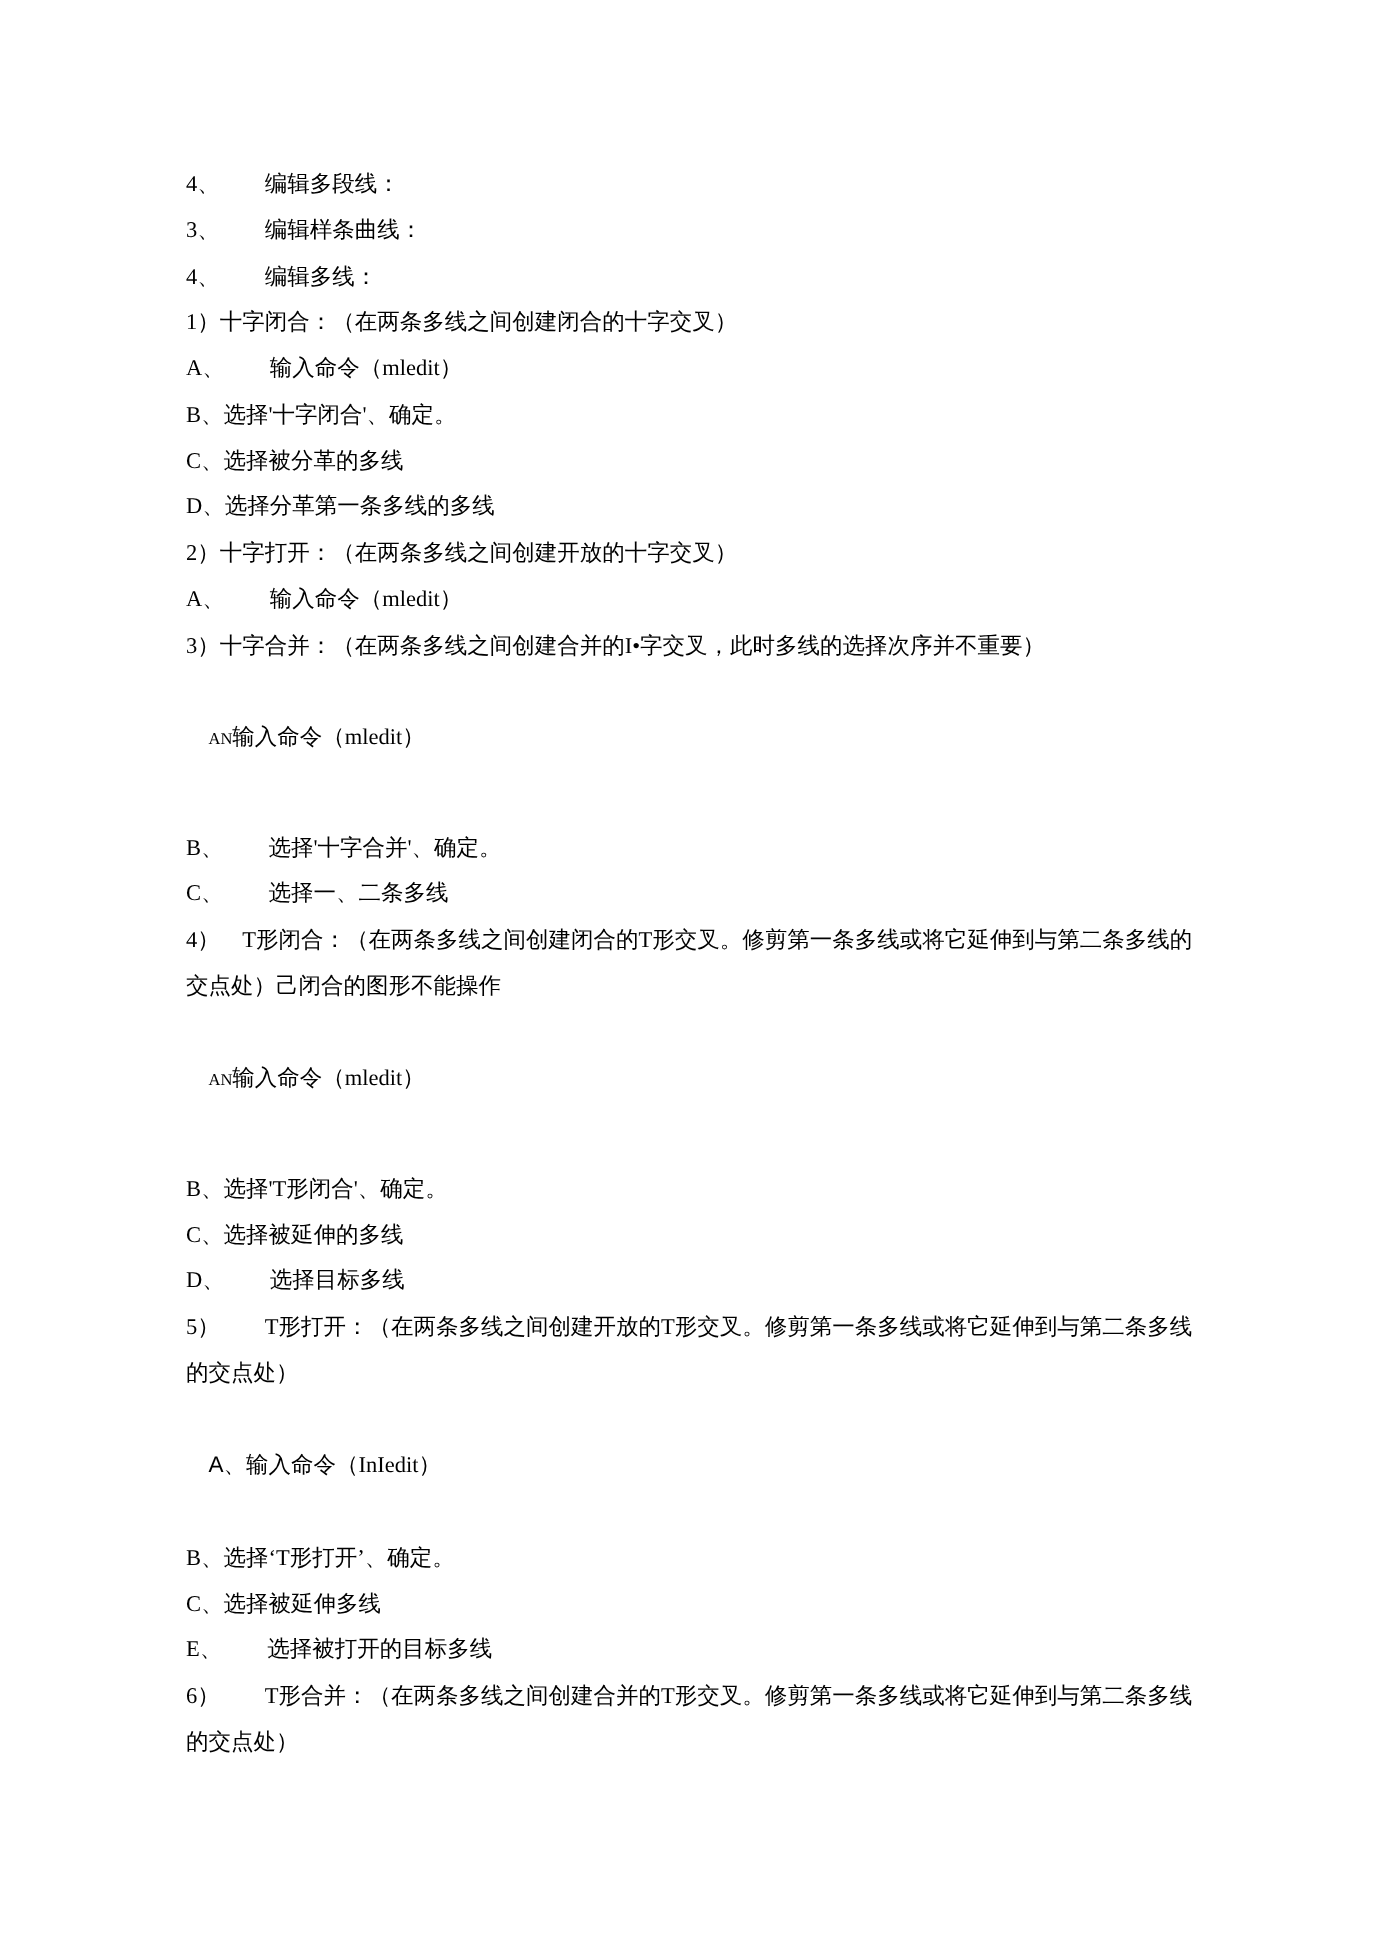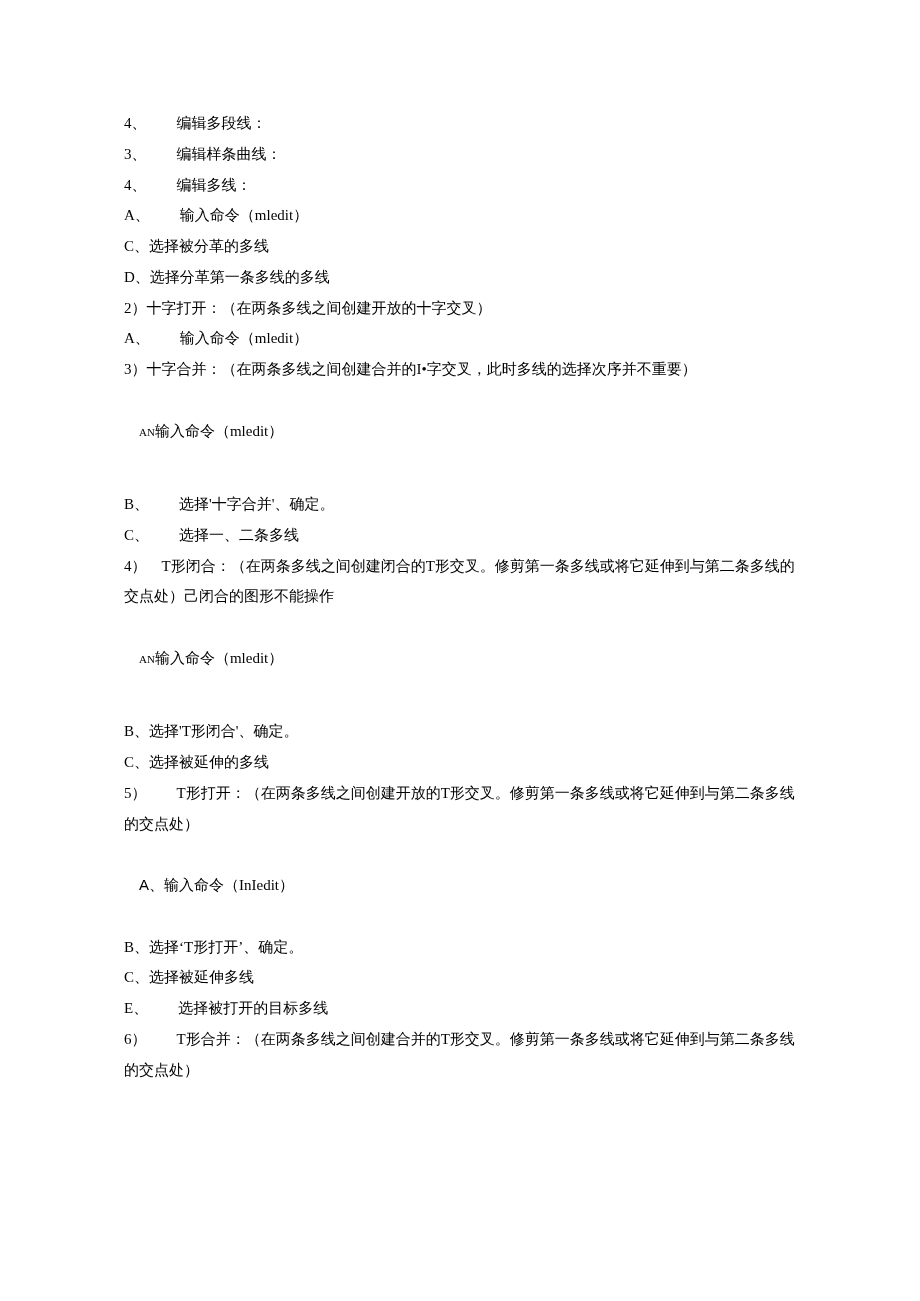--- a/index.html
+++ b/index.html
@@ -32,21 +32,23 @@
   }
 </style>
 </head>
 <body>
 
 <div class="page">
 
   <div class="line">4、　　编辑多段线：</div>
   <div class="line">3、　　编辑样条曲线：</div>
   <div class="line">4、　　编辑多线：</div>
+  <div class="line">1）十字闭合：（在两条多线之间创建闭合的十字交叉）</div>
   <div class="line">A、　　输入命令（mledit）</div>
+  <div class="line">B、选择'十字闭合'、确定。</div>
   <div class="line">C、选择被分革的多线</div>
   <div class="line">D、选择分革第一条多线的多线</div>
   <div class="line">2）十字打开：（在两条多线之间创建开放的十字交叉）</div>
   <div class="line">A、　　输入命令（mledit）</div>
   <div class="line">3）十字合并：（在两条多线之间创建合并的I•字交叉，此时多线的选择次序并不重要）</div>
 
   <div class="line">
     <span class="an-prefix">AN</span><span>输入命令（mledit）</span>
   </div>
   <div class="spacer"></div>
@@ -55,20 +57,21 @@
   <div class="line">C、　　选择一、二条多线</div>
   <div class="line">4）　T形闭合：（在两条多线之间创建闭合的T形交叉。修剪第一条多线或将它延伸到与第二条多线的交点处）己闭合的图形不能操作</div>
 
   <div class="line">
     <span class="an-prefix">AN</span><span>输入命令（mledit）</span>
   </div>
   <div class="spacer"></div>
 
   <div class="line">B、选择'T形闭合'、确定。</div>
   <div class="line">C、选择被延伸的多线</div>
+  <div class="line">D、　　选择目标多线</div>
   <div class="line">5）　　T形打开：（在两条多线之间创建开放的T形交叉。修剪第一条多线或将它延伸到与第二条多线的交点处）</div>
 
   <div class="line">
     <span class="sans-a">A</span><span>、输入命令（InIedit）</span>
   </div>
 
   <div class="line">B、选择‘T形打开’、确定。</div>
   <div class="line">C、选择被延伸多线</div>
   <div class="line">E、　　选择被打开的目标多线</div>
   <div class="line">6）　　T形合并：（在两条多线之间创建合并的T形交叉。修剪第一条多线或将它延伸到与第二条多线的交点处）</div>

